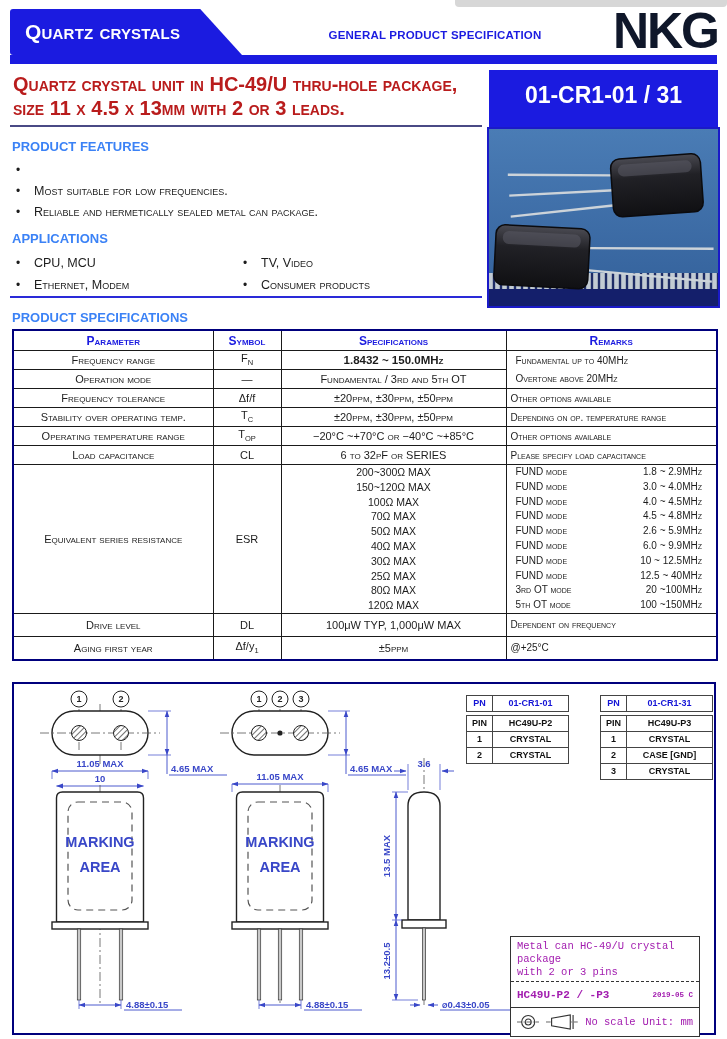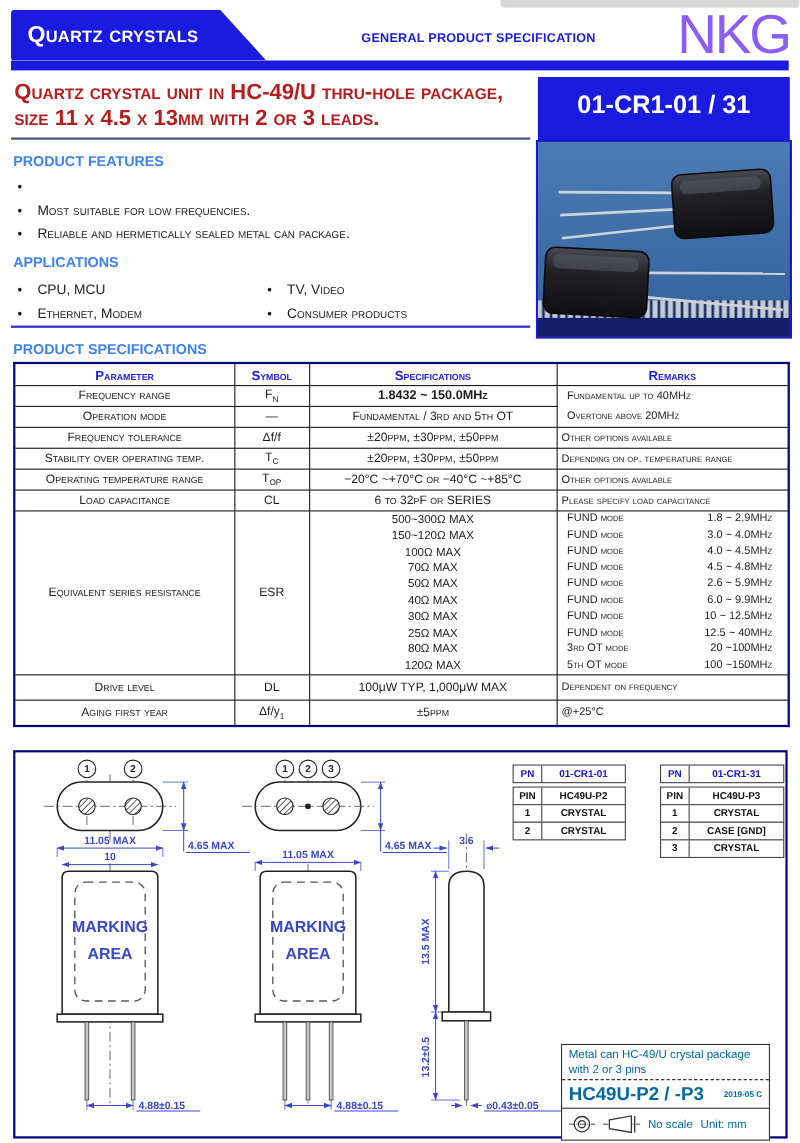--- a/index.html
+++ b/index.html
@@ -8,21 +8,21 @@
   .sc{font-variant:small-caps;}
 
   
   .artifact{position:absolute;left:455px;top:0;width:272px;height:7px;background:#d7d7d7;border-radius:0 0 4px 4px;}
 
   
   .flag{position:absolute;left:10px;top:9px;width:232px;height:46px;background:#1b1be0;
         clip-path:polygon(0 0,82% 0,100% 100%,0 100%);border-radius:3px 6px 0 3px;}
   .flag span{display:block;color:#fff;font-weight:bold;font-size:21px;line-height:46px;padding-left:15px;letter-spacing:.2px;}
   .doctype{position:absolute;left:295px;top:29px;width:280px;text-align:center;color:#1b1be0;font-weight:bold;font-size:11.5px;letter-spacing:.2px;}
-  .logo{position:absolute;right:9px;top:2px;color:#8b5cf6;font-weight:normal;font-size:50px;letter-spacing:-2px;}
+  .logo{position:absolute;right:9px;top:2px;color:#0f172a;font-weight:bold;font-size:50px;letter-spacing:-2px;}
   .hbar{position:absolute;left:10px;top:55px;width:707px;height:9px;background:#1b1be0;}
 
   
   .title{position:absolute;left:13px;top:72px;width:472px;font-size:20px;font-weight:bold;color:#b91c1c;line-height:24px;}
   .pnbox{position:absolute;left:489px;top:70px;width:229px;height:62px;background:#1b1be0;
          color:#fff;font-weight:bold;font-size:23px;text-align:center;line-height:50px;}
   .rule1{position:absolute;left:10px;top:125px;width:472px;height:2px;background:#4a4a85;}
   .rule2{position:absolute;left:10px;top:296px;width:472px;height:2px;background:#2a2ad8;}
 
   .h-blue{color:#3b82f6;font-weight:bold;font-size:13px;}
@@ -67,25 +67,25 @@
 
   
   .pin-table{position:absolute;font-size:9px;font-weight:bold;color:#111;}
   .pt-row{display:flex;border:1px solid #444;margin-top:-1px;height:15px;line-height:14px;background:#fff;}
   .pt-row .c1{width:25px;text-align:center;border-right:1px solid #444;}
   .pt-row .c2{flex:1;text-align:center;}
   .pt-row.pn .c1,.pt-row.pn .c2{color:#1414d6;}
   .pt-gap{height:4px;}
 
   
-  .tblock{position:absolute;left:496px;top:265px;width:188px;border:1px solid #333;background:#fff;
-          font-variant:normal;color:#0369a1;}
+  .tblock{position:absolute;left:496px;top:252px;width:188px;border:1px solid #333;background:#fff;
+          font-variant:normal;color:#a21caf;font-family:Liberation Mono, monospace;}
   .tb-desc{padding:3px 6px 2px 6px;font-size:10.5px;line-height:13px;border-bottom:1px dashed #333;}
   .tb-part{display:flex;align-items:center;justify-content:space-between;padding:3px 6px;height:19px;}
-  .tb-part .part{font-weight:bold;font-size:17px;}
+  .tb-part .part{font-weight:bold;font-size:11px;}
   .tb-part .rev{font-size:7.5px;font-weight:bold;}
   .tb-sym{display:flex;align-items:center;gap:7px;border-top:1px solid #333;padding:3px 6px;height:22px;font-size:10.5px;}
   .tb-sym .lbl{white-space:nowrap;}
 
   
   .ol{stroke:#222;stroke-width:1.4;fill:#fff;}
   .cl{stroke:#555;stroke-width:0.8;fill:none;stroke-dasharray:9 3 2 3;}
   .dl{stroke:#3947c8;stroke-width:0.9;fill:none;}
   .ext{stroke:#3947c8;stroke-width:0.7;fill:none;}
   text.dt{fill:#3947c8;font-weight:bold;font-size:9.5px;font-family:"Liberation Sans",sans-serif;}
@@ -236,21 +236,21 @@
     <tr>
       <td class="param">Load capacitance</td>
       <td class="sym no-sc"><span>CL</span></td>
       <td class="spec-c">6 to 32pF or SERIES</td>
       <td class="rem">Please specify load capacitance</td>
     </tr>
     <tr>
       <td class="param">Equivalent series resistance</td>
       <td class="sym no-sc">ESR</td>
       <td class="esr-spec">
-        <div>500~300Ω MAX</div>
+        <div>200~300Ω MAX</div>
             <div>150~120Ω MAX</div>
         <div>100Ω MAX</div>
             <div>70Ω MAX</div>
         <div>50Ω MAX</div>
             <div>40Ω MAX</div>
         <div>30Ω MAX</div>
             <div>25Ω MAX</div>
         <div>80Ω MAX</div>
             <div>120Ω MAX</div>
       </td>

